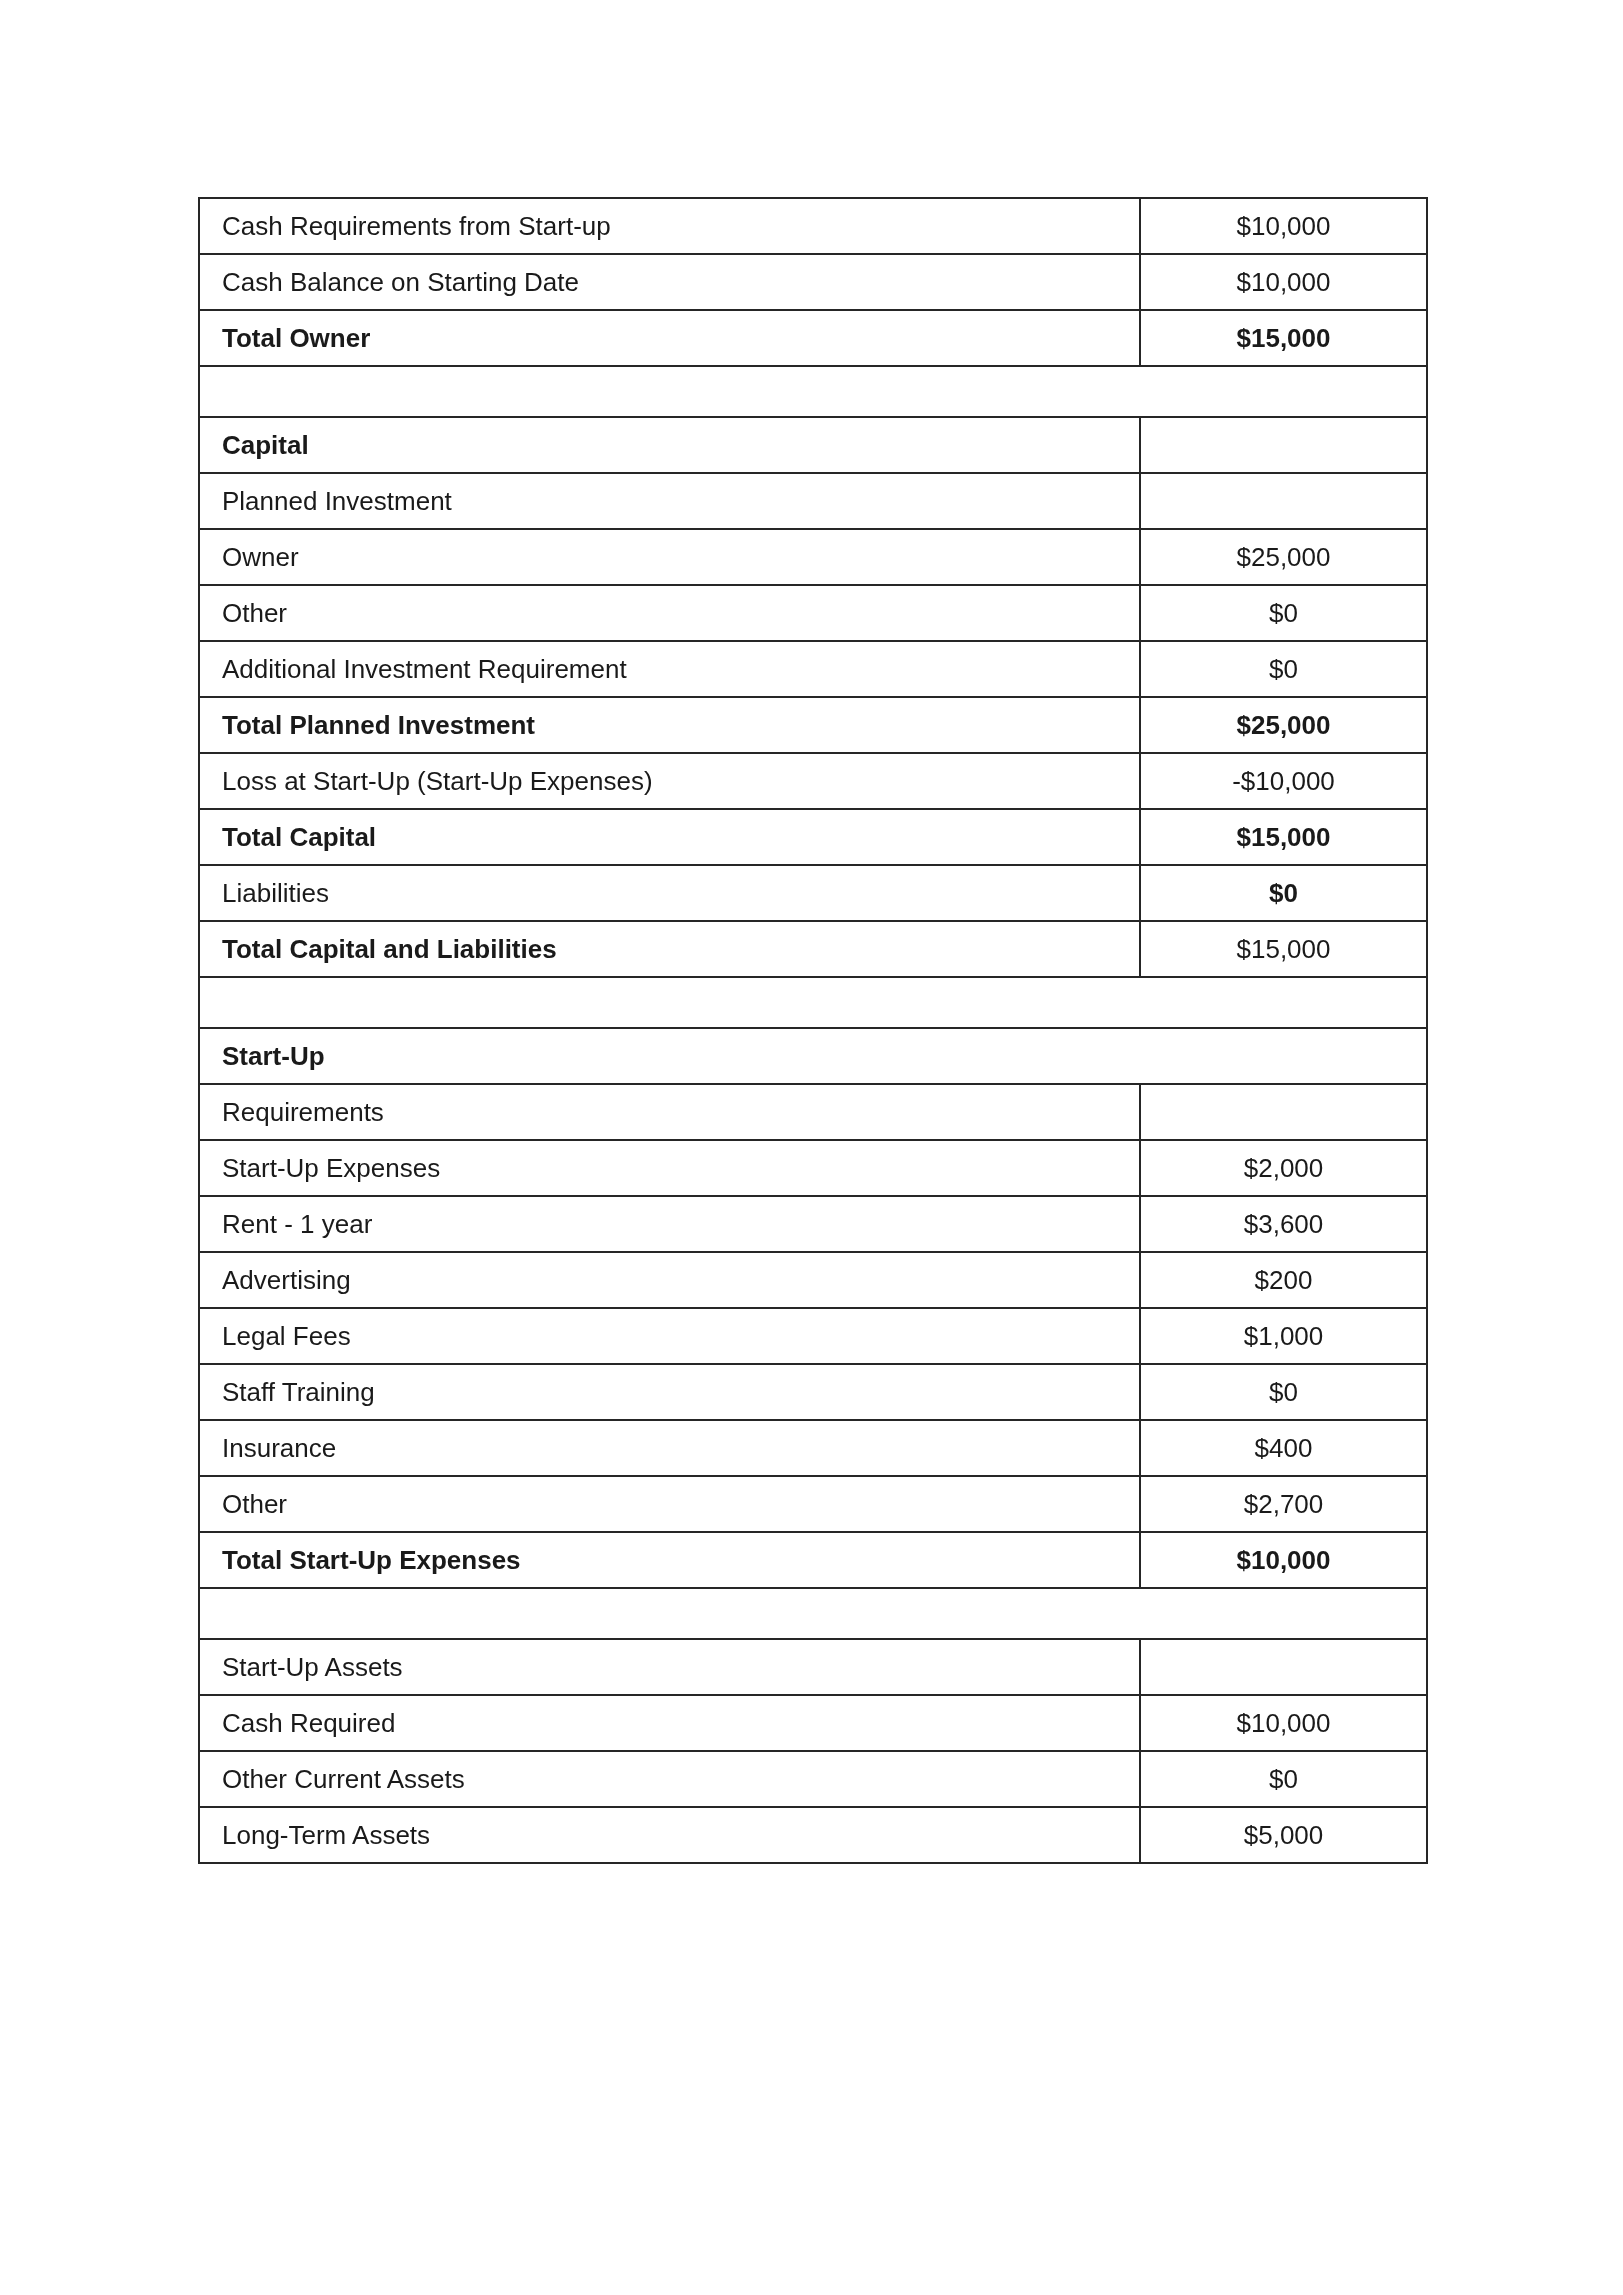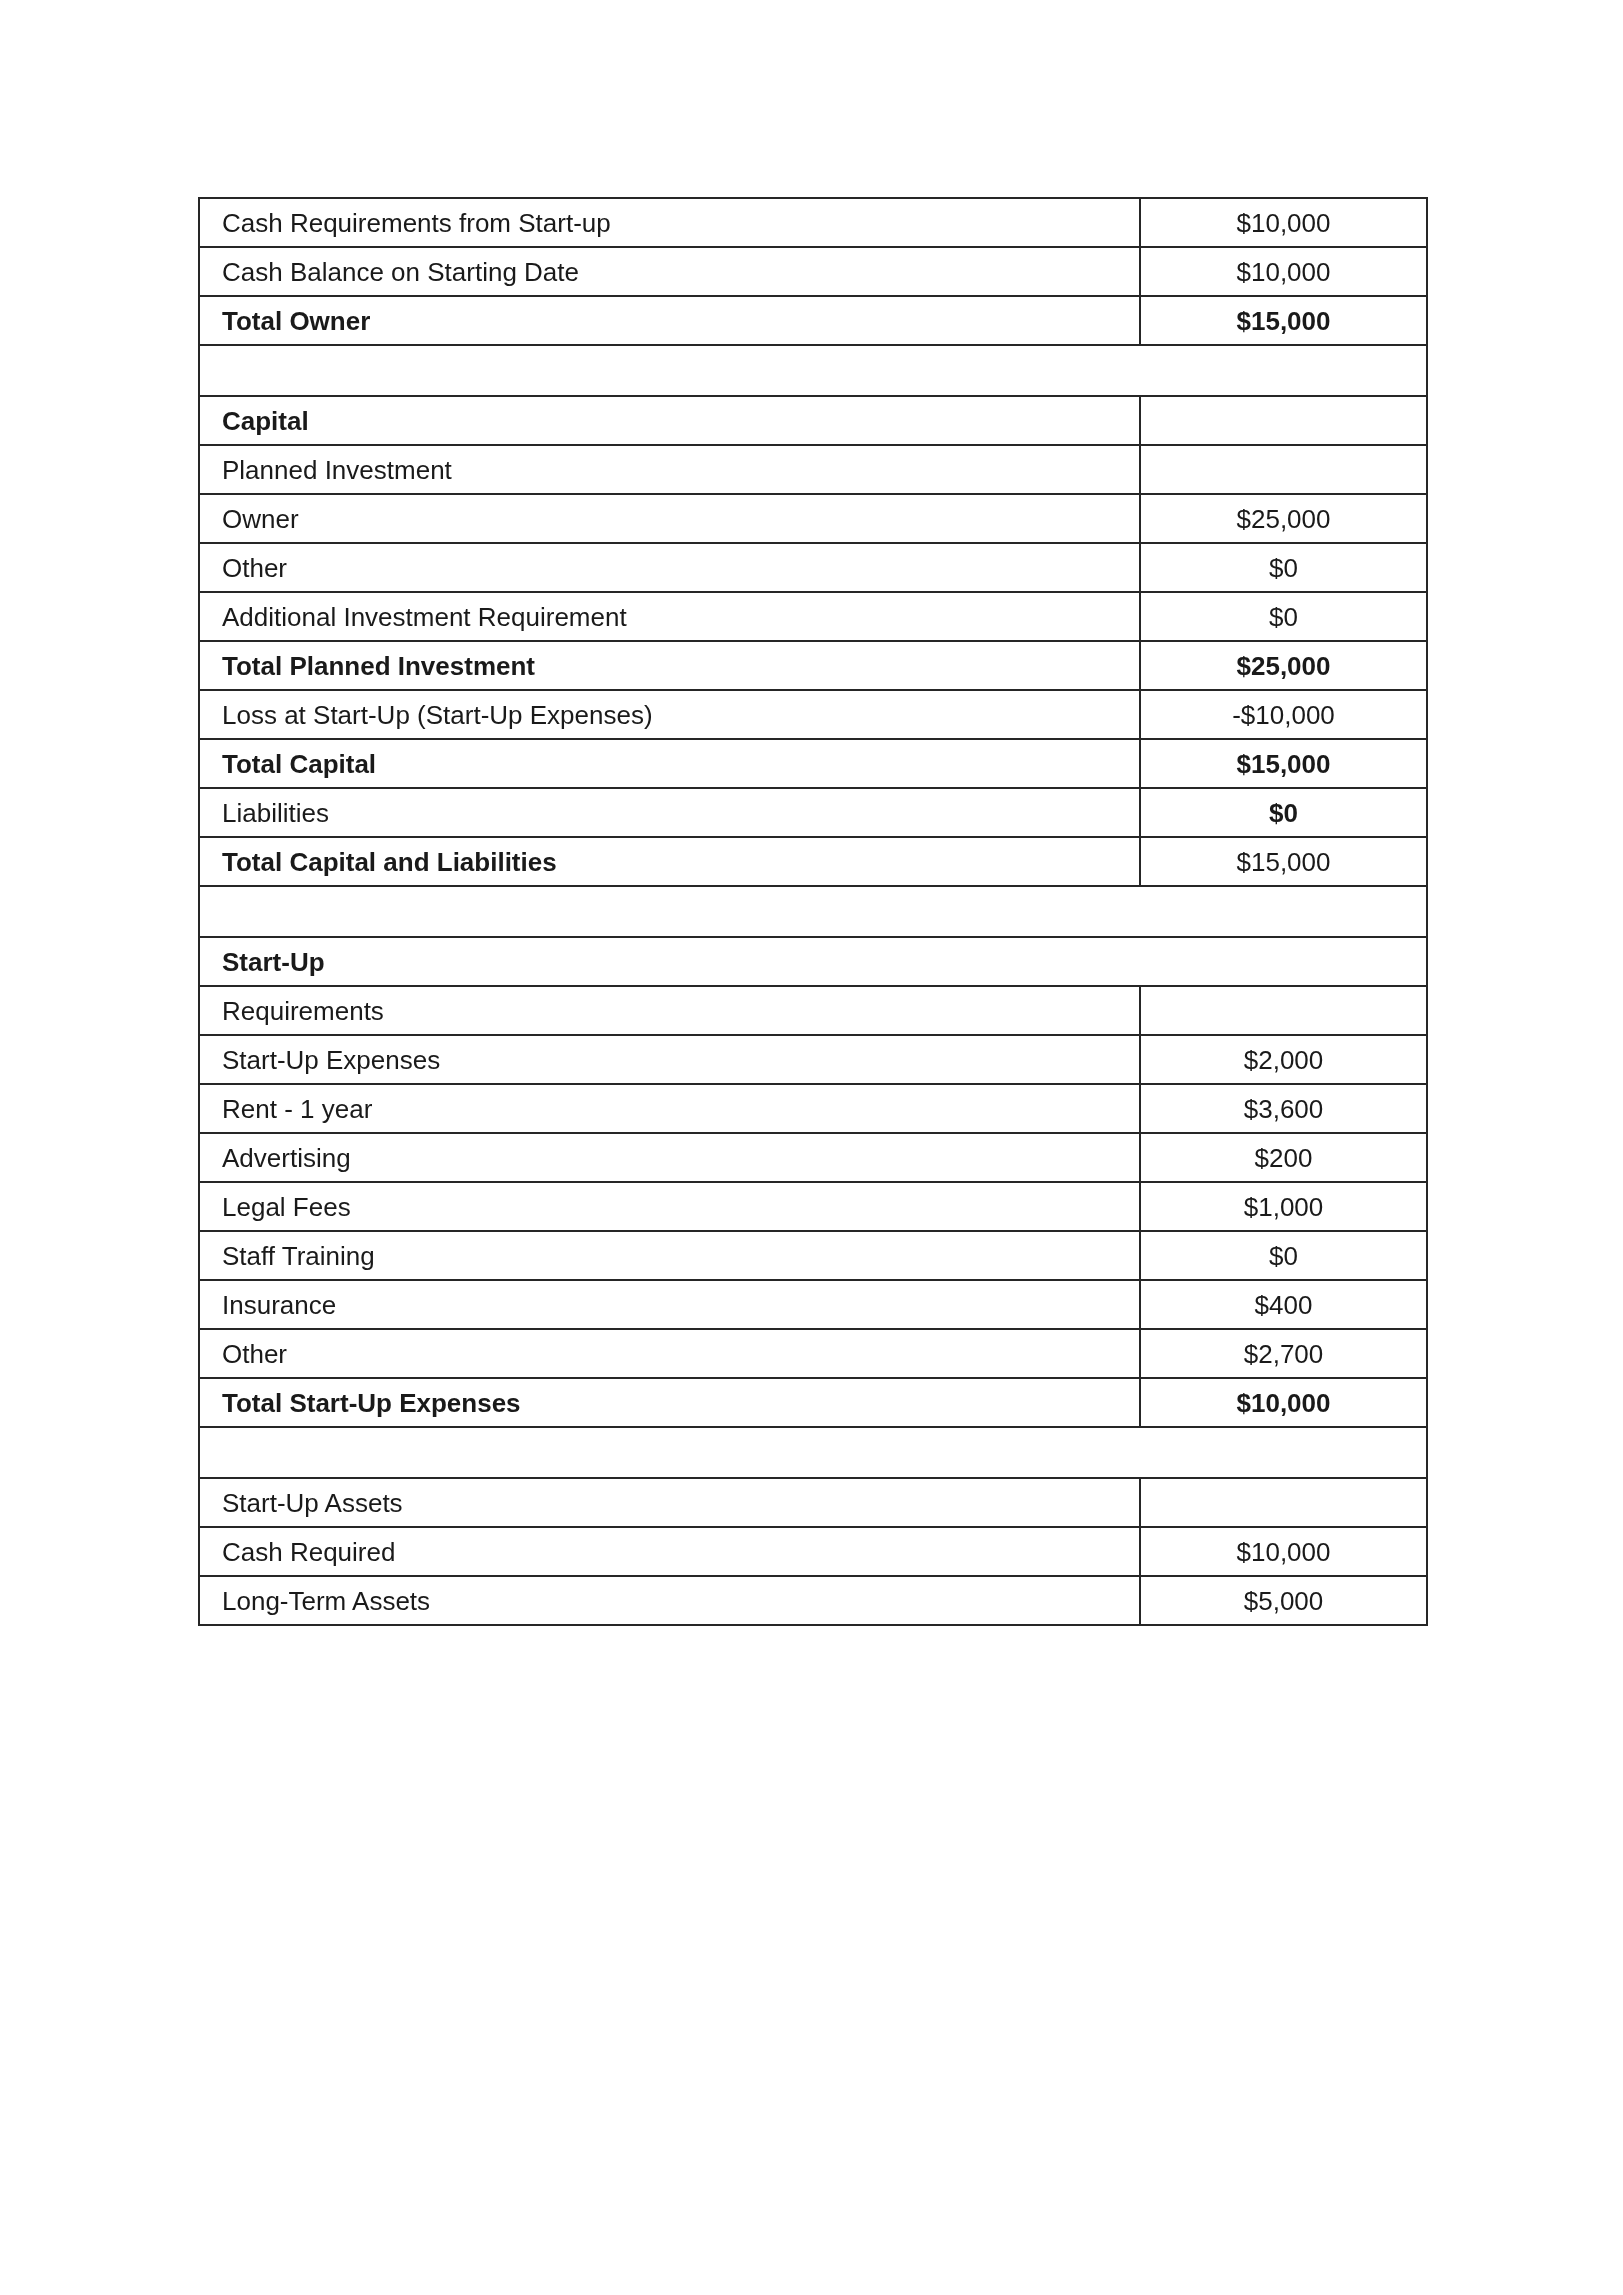--- a/index.html
+++ b/index.html
@@ -17,21 +17,21 @@
     .sheet-table {
       position: absolute;
       left: 198px;
       top: 197px;
       width: 1227px;
       border-collapse: collapse;
       table-layout: fixed;
     }
     .sheet-table td {
       border: 2px solid #262626;
-      height: 49px;
+      height: 56px;
       padding: 0;
       font-size: 26px;
       line-height: 1;
       vertical-align: middle;
       box-sizing: border-box;
     }
     .sheet-table td.label {
       padding-left: 22px;
       text-align: left;
     }
@@ -159,18 +159,22 @@
       </tr>
       <tr>
         <td class="label">Start-Up Assets</td>
         <td class="value"></td>
       </tr>
       <tr>
         <td class="label">Cash Required</td>
         <td class="value">$10,000</td>
       </tr>
       <tr>
+        <td class="label">Other Current Assets</td>
+        <td class="value">$0</td>
+      </tr>
+      <tr>
         <td class="label">Long-Term Assets</td>
         <td class="value">$5,000</td>
       </tr>
     </tbody>
 </table>
 
 
 </body></html>

